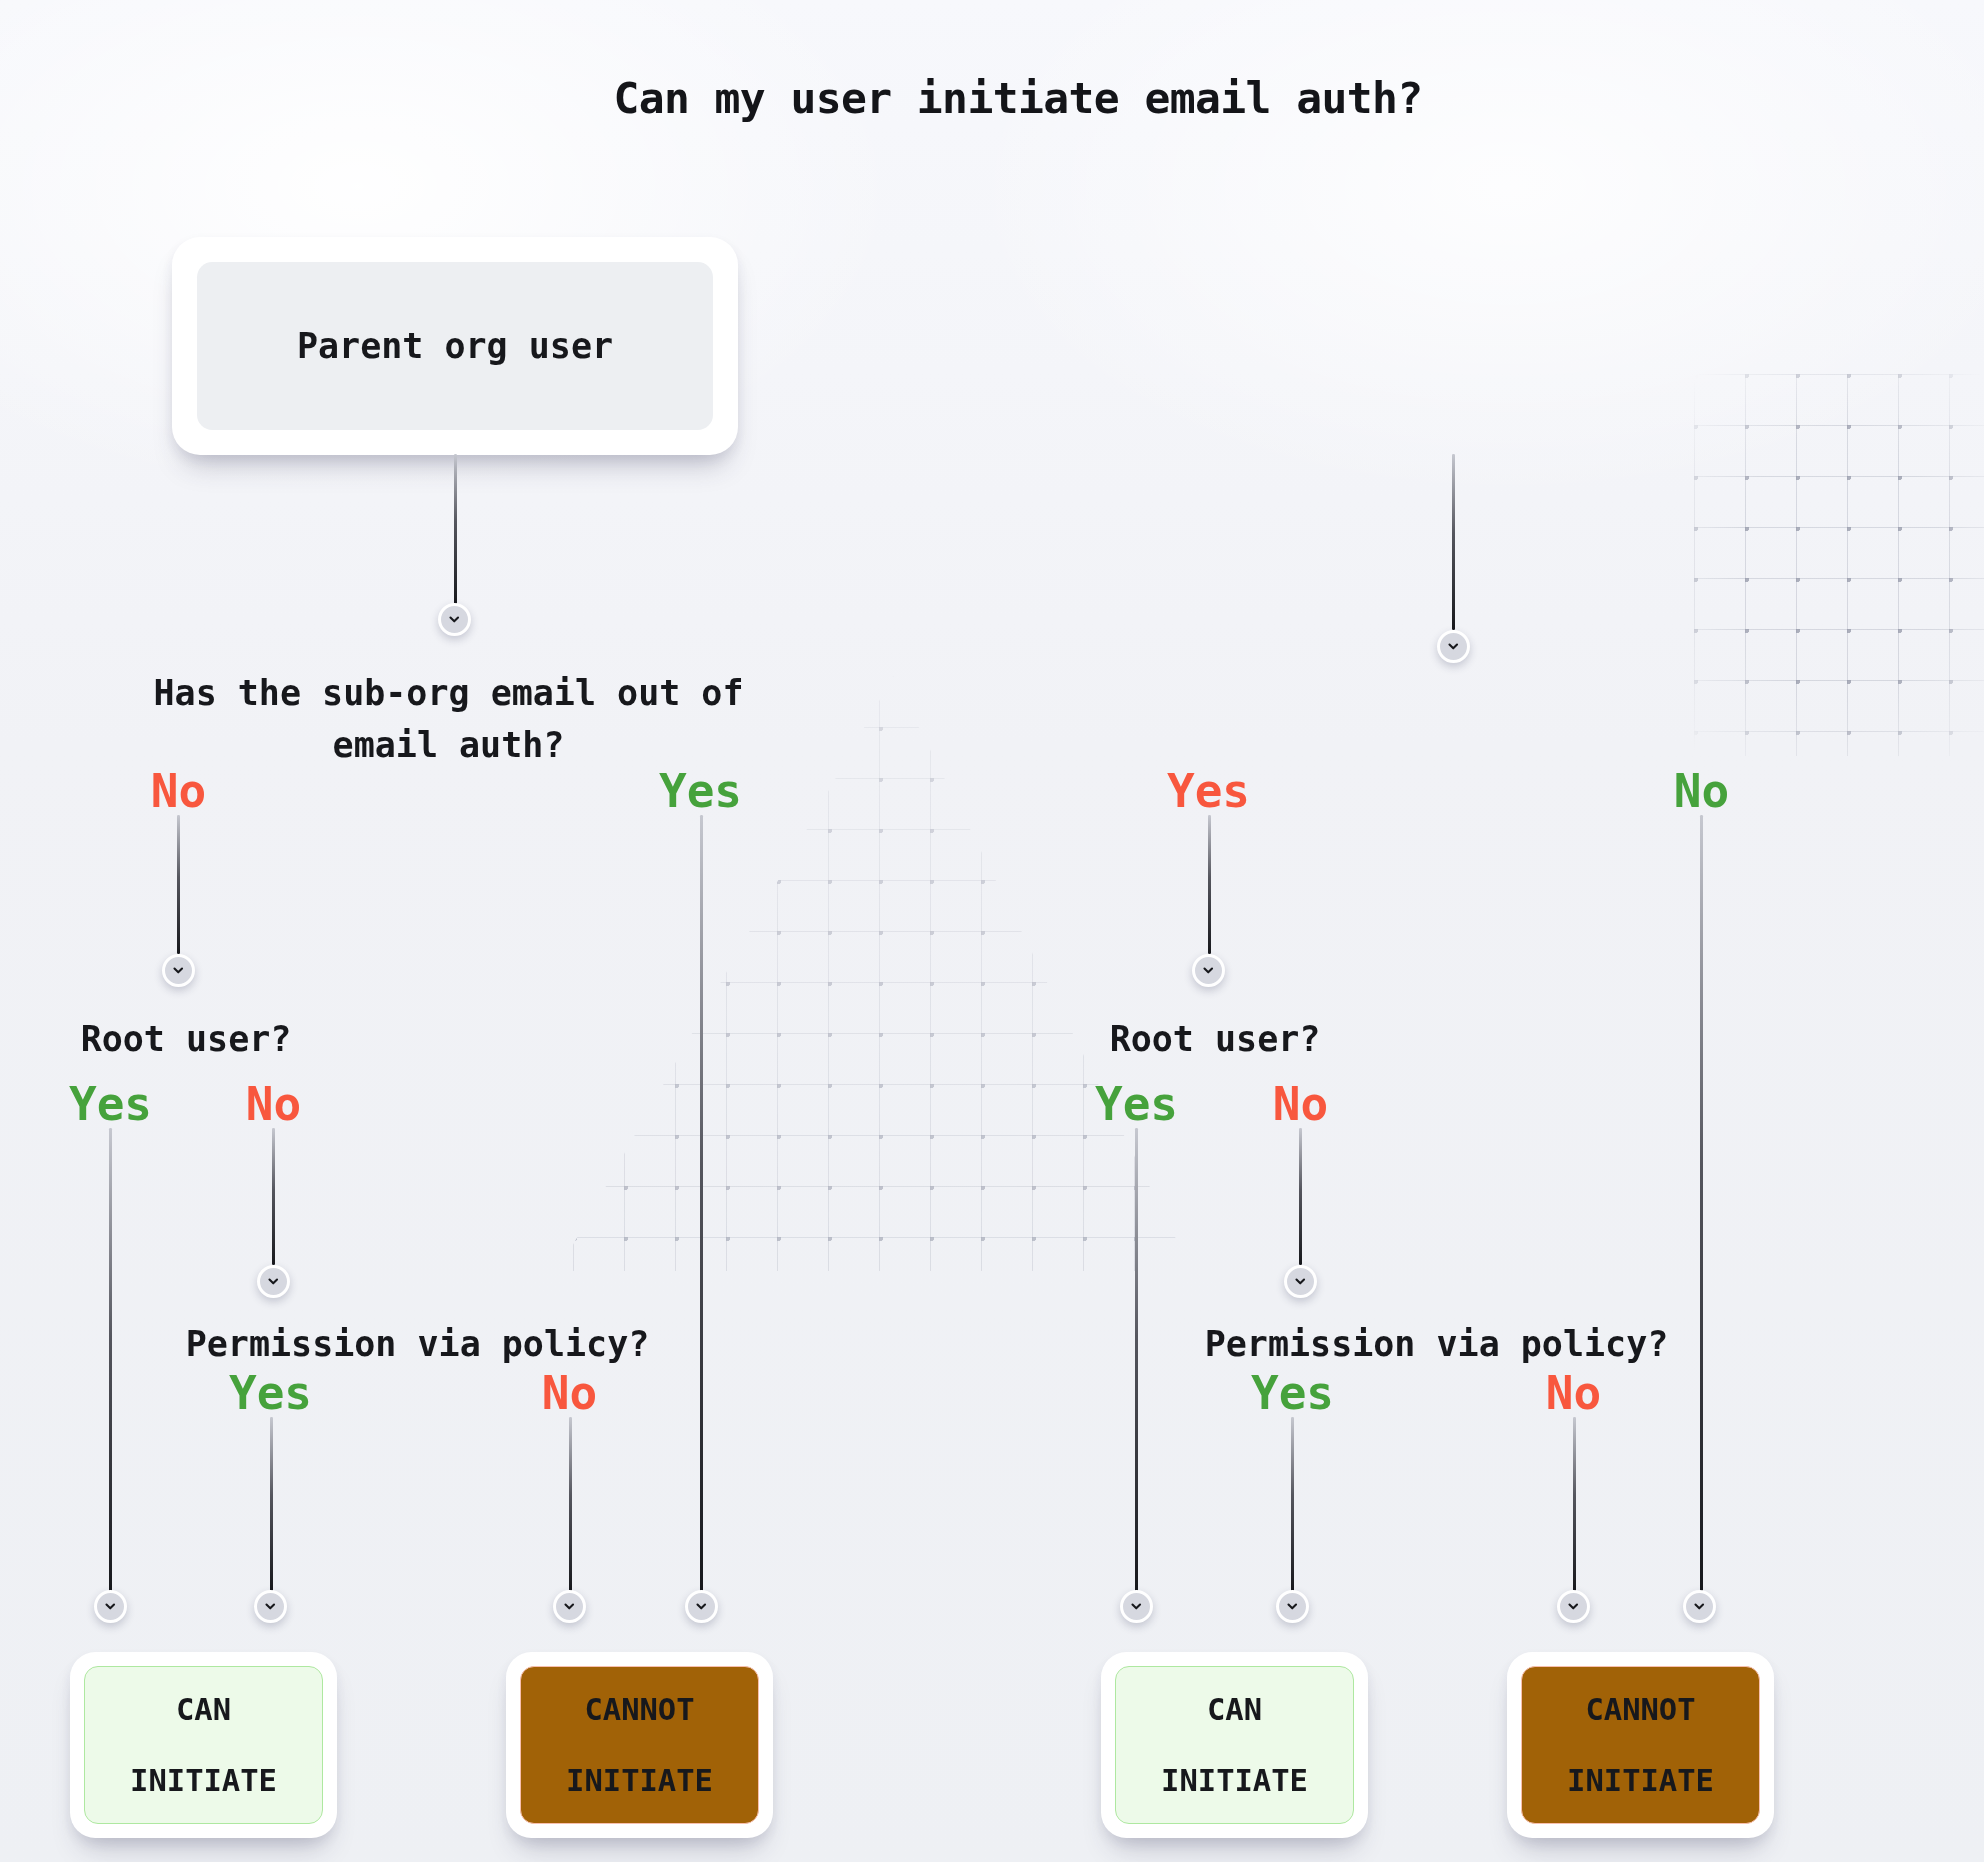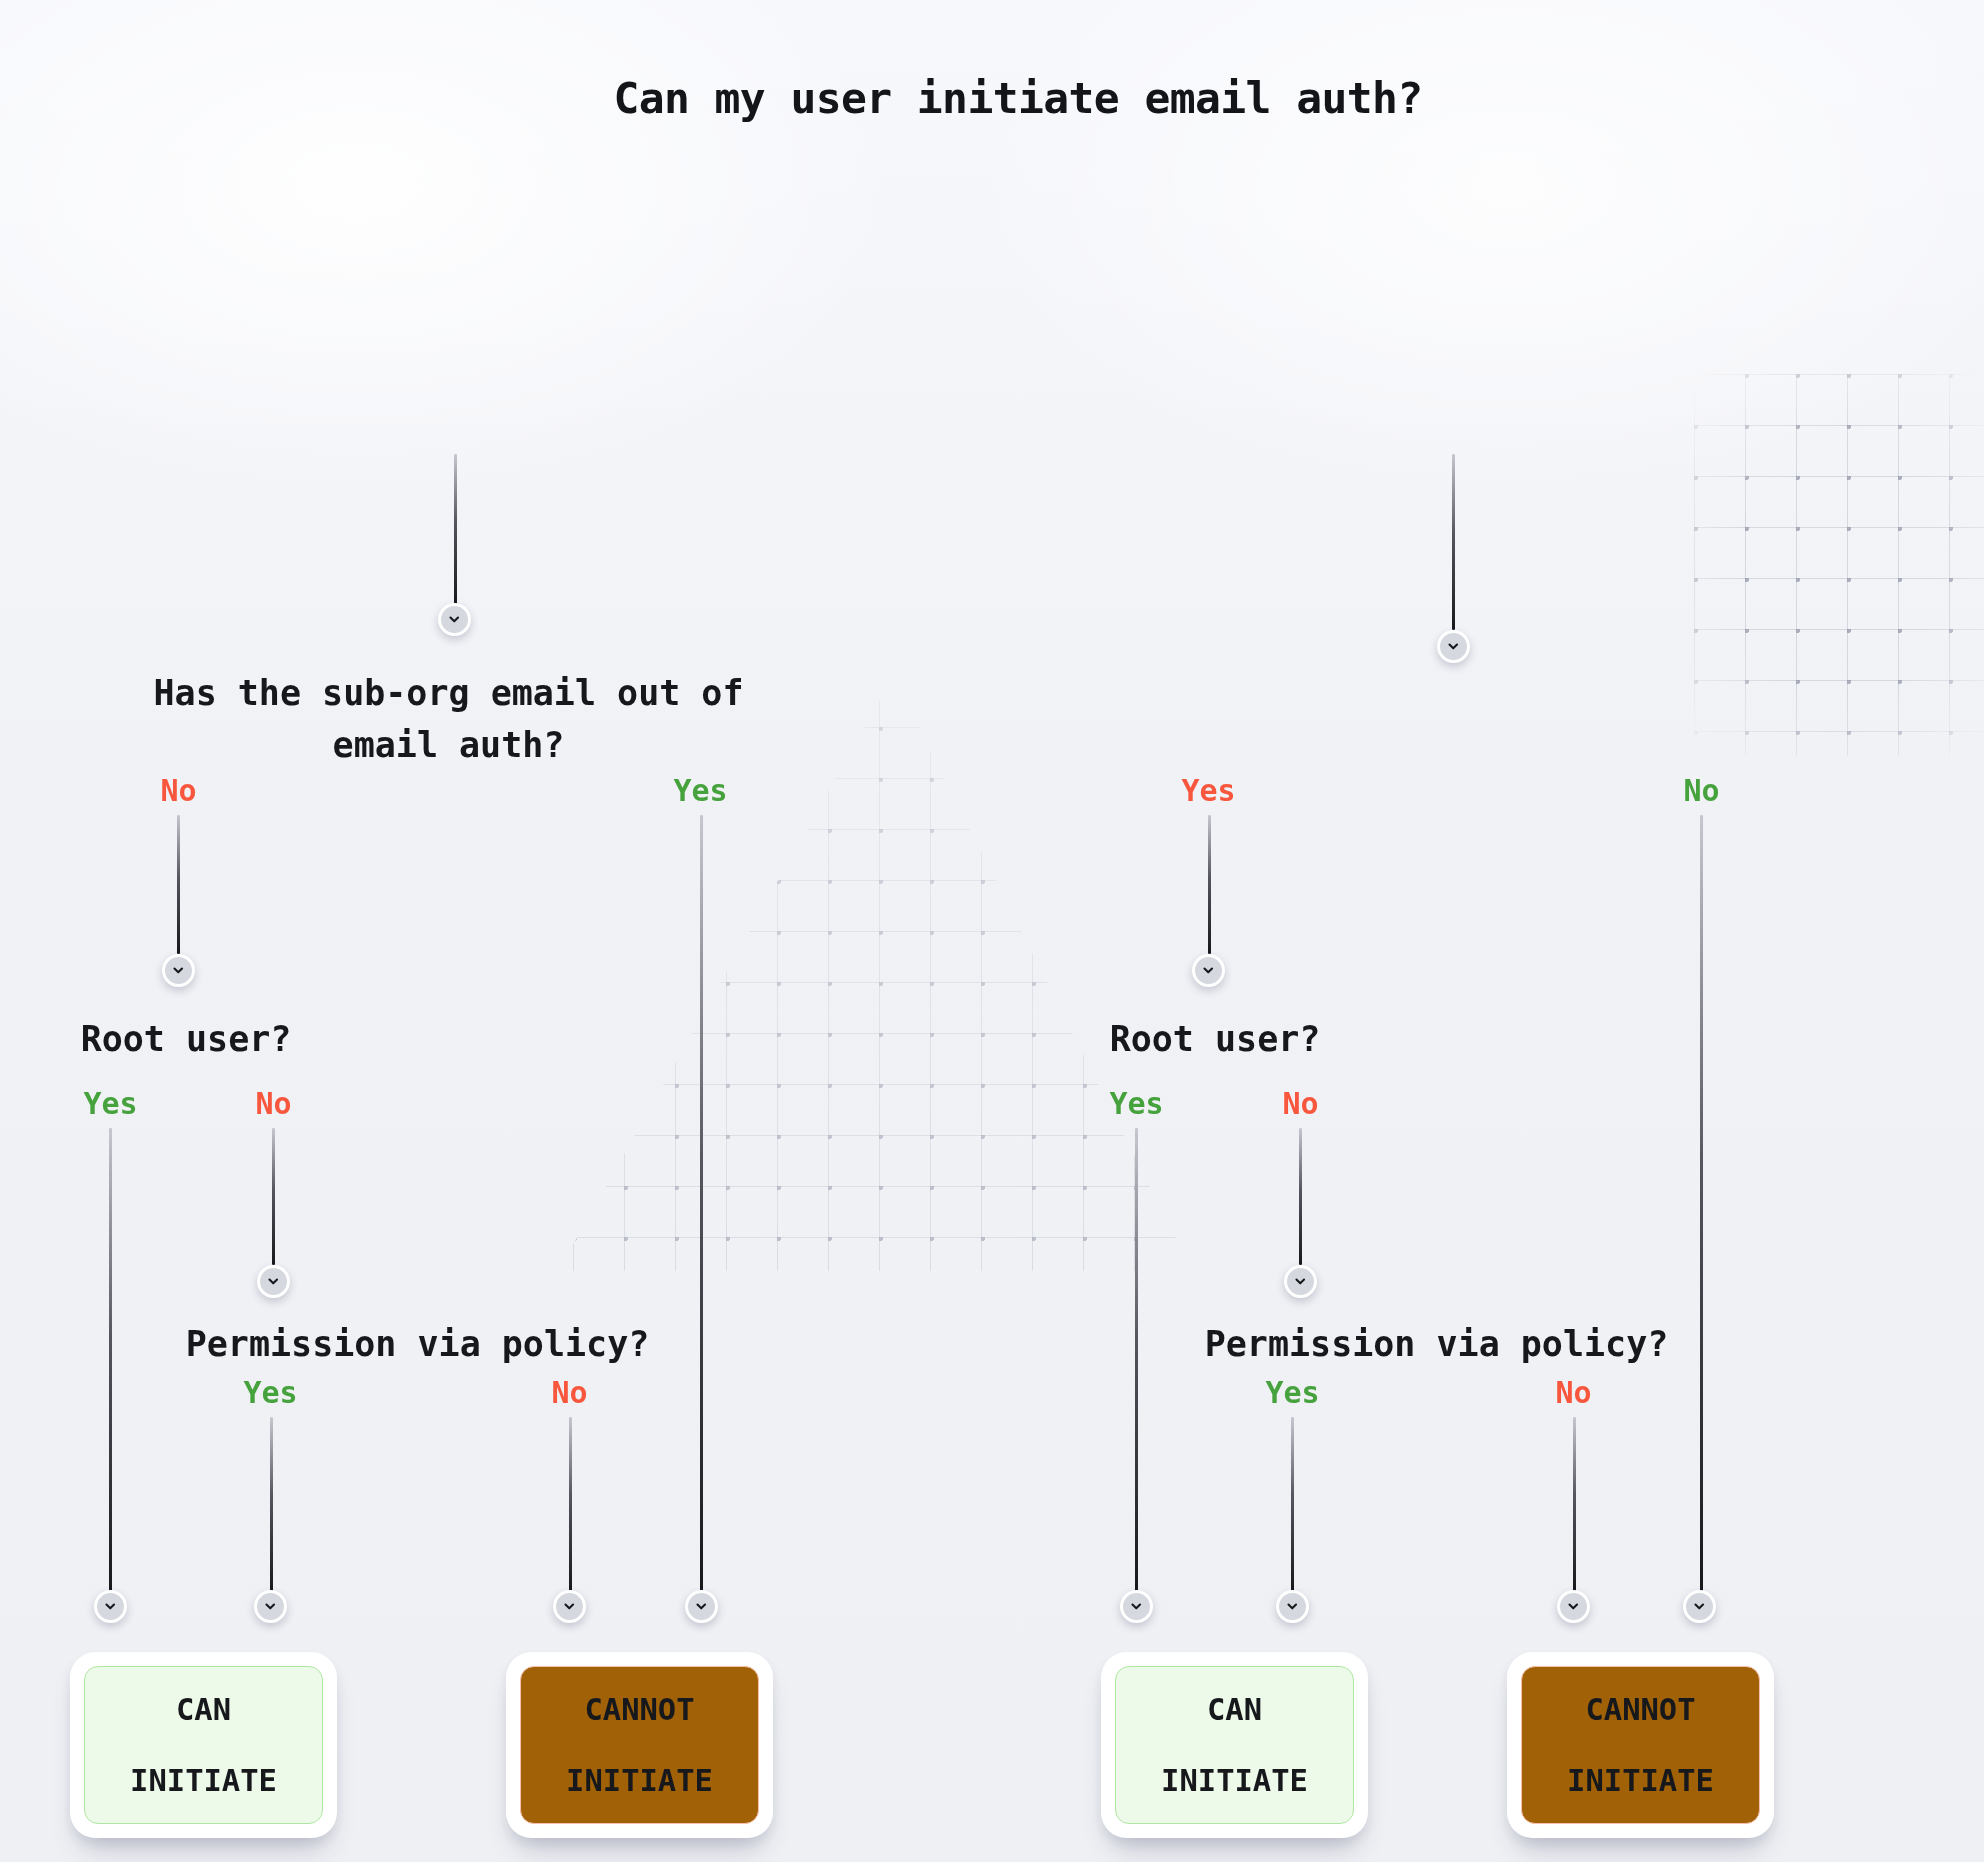--- a/index.html
+++ b/index.html
@@ -51,21 +51,21 @@
     display:flex; align-items:center; justify-content:center;
     font-size:35px; font-weight:600; color:#17181c;
   }
 
   .q{
     position:absolute; text-align:center; font-size:35px; font-weight:600;
     color:#17181c; line-height:52px;
   }
   .ans{
     position:absolute; width:127px; text-align:center;
-    font-size:30px; font-weight:600; line-height:38px;
+    font-size:46px; font-weight:600; line-height:38px;
   }
   .ans.green{ color:#46a23c; }
   .ans.red{ color:#f8573e; }
 
   .v{
     position:absolute; width:2.5px; border-radius:1.3px;
     background:linear-gradient(to bottom,#c6c8d0 0%,#55565e 45%,#17181c 100%);
   }
   .dot{
     position:absolute; width:33px; height:33px; border-radius:50%;
@@ -92,20 +92,23 @@
 </head>
 <body>
 
 <div class="canvas">
 
   <div class="grid grid-a"></div>
   <div class="grid grid-b"></div>
 
   <h1 class="title">Can my user initiate email auth?</h1>
 
+  <div class="frame-card" style="left:172px;top:237px;width:566px;height:218px">
+    <div class="inner">Parent org user</div>
+  </div>
 
   <div class="v" style="left:454px;top:454px;height:150px"></div>
   <div class="dot" style="left:438px;top:603px">
     <span>
         <svg viewBox="0 0 24 24" fill="none">
           <path d="M6.5 9.5 L12 15 L17.5 9.5" stroke="#17181c" stroke-width="3" stroke-linecap="round" stroke-linejoin="round"></path>
         </svg>
       </span>
   </div>
 

